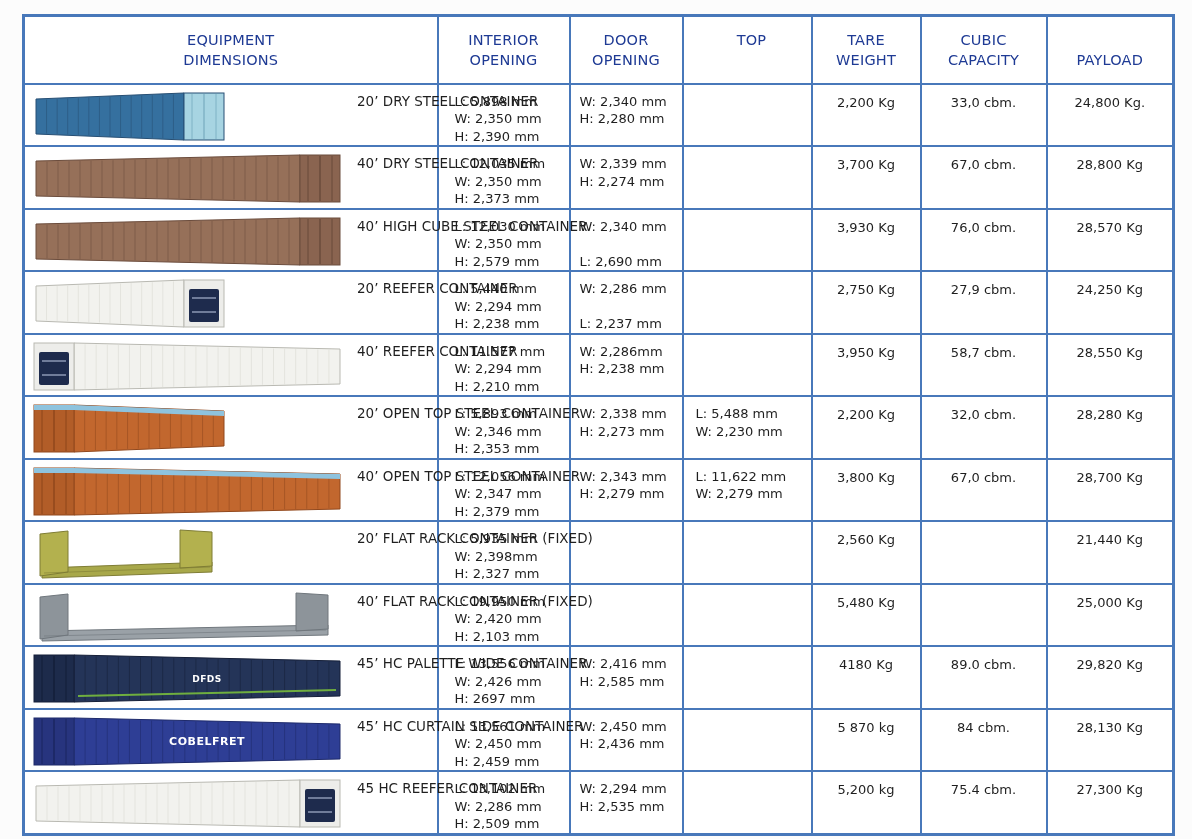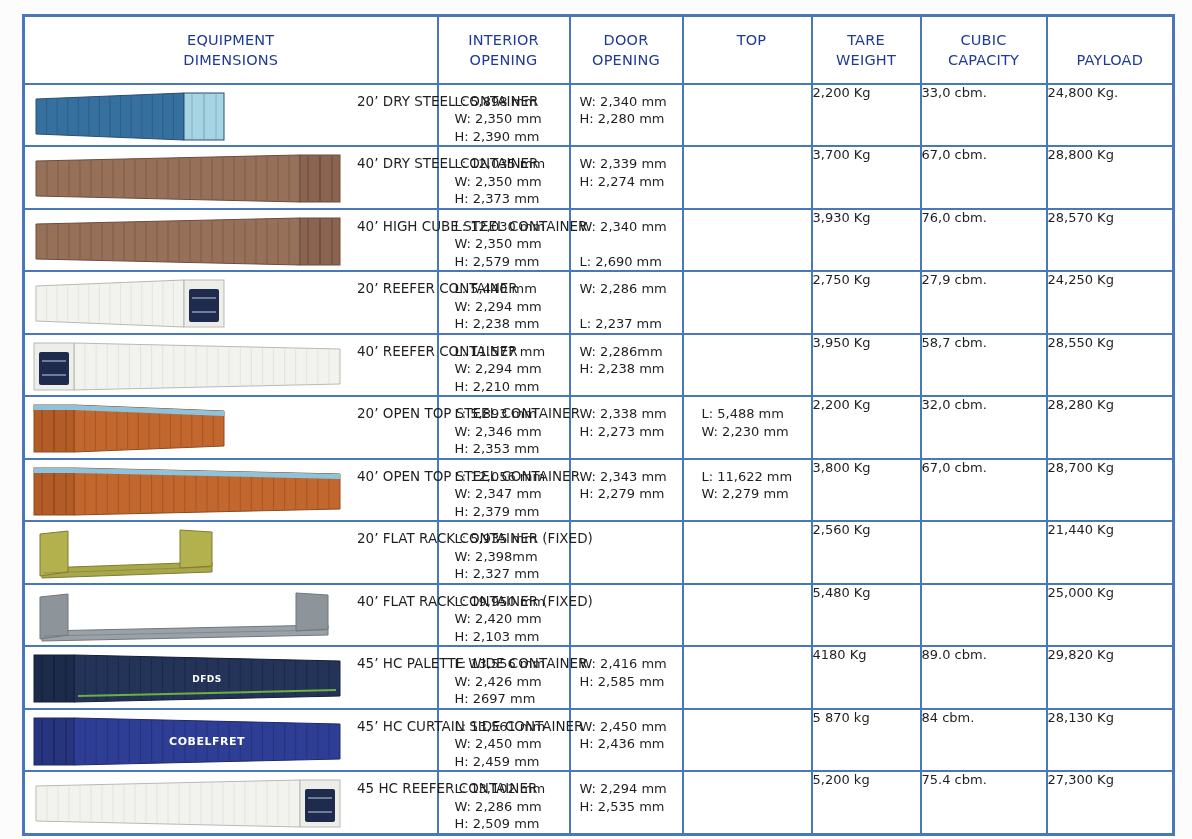--- a/index.html
+++ b/index.html
@@ -52,25 +52,26 @@
     padding-top:8px;
     font-size:13.5px;
     white-space:nowrap;
   }
   td.dims{
     vertical-align:top;
     padding:8px 2px 0 16px;
     font-size:13px;
   }
   td.dims.door{padding-left:9px;}
-  td.dims.topcol{padding-left:18px;}
+  td.dims.topcol{padding-left:12px;}
   .dim-line{height:17.5px;line-height:17.5px;white-space:nowrap;}
   td.num{
     vertical-align:top;
-    text-align:left;
+    text-align:center;
+    padding-top:10px;
     font-size:13px;
   }
 </style>
 </head>
 <body>
 
 <div class="sheet">
   <table>
     <colgroup>
       <col style="width:414px">

